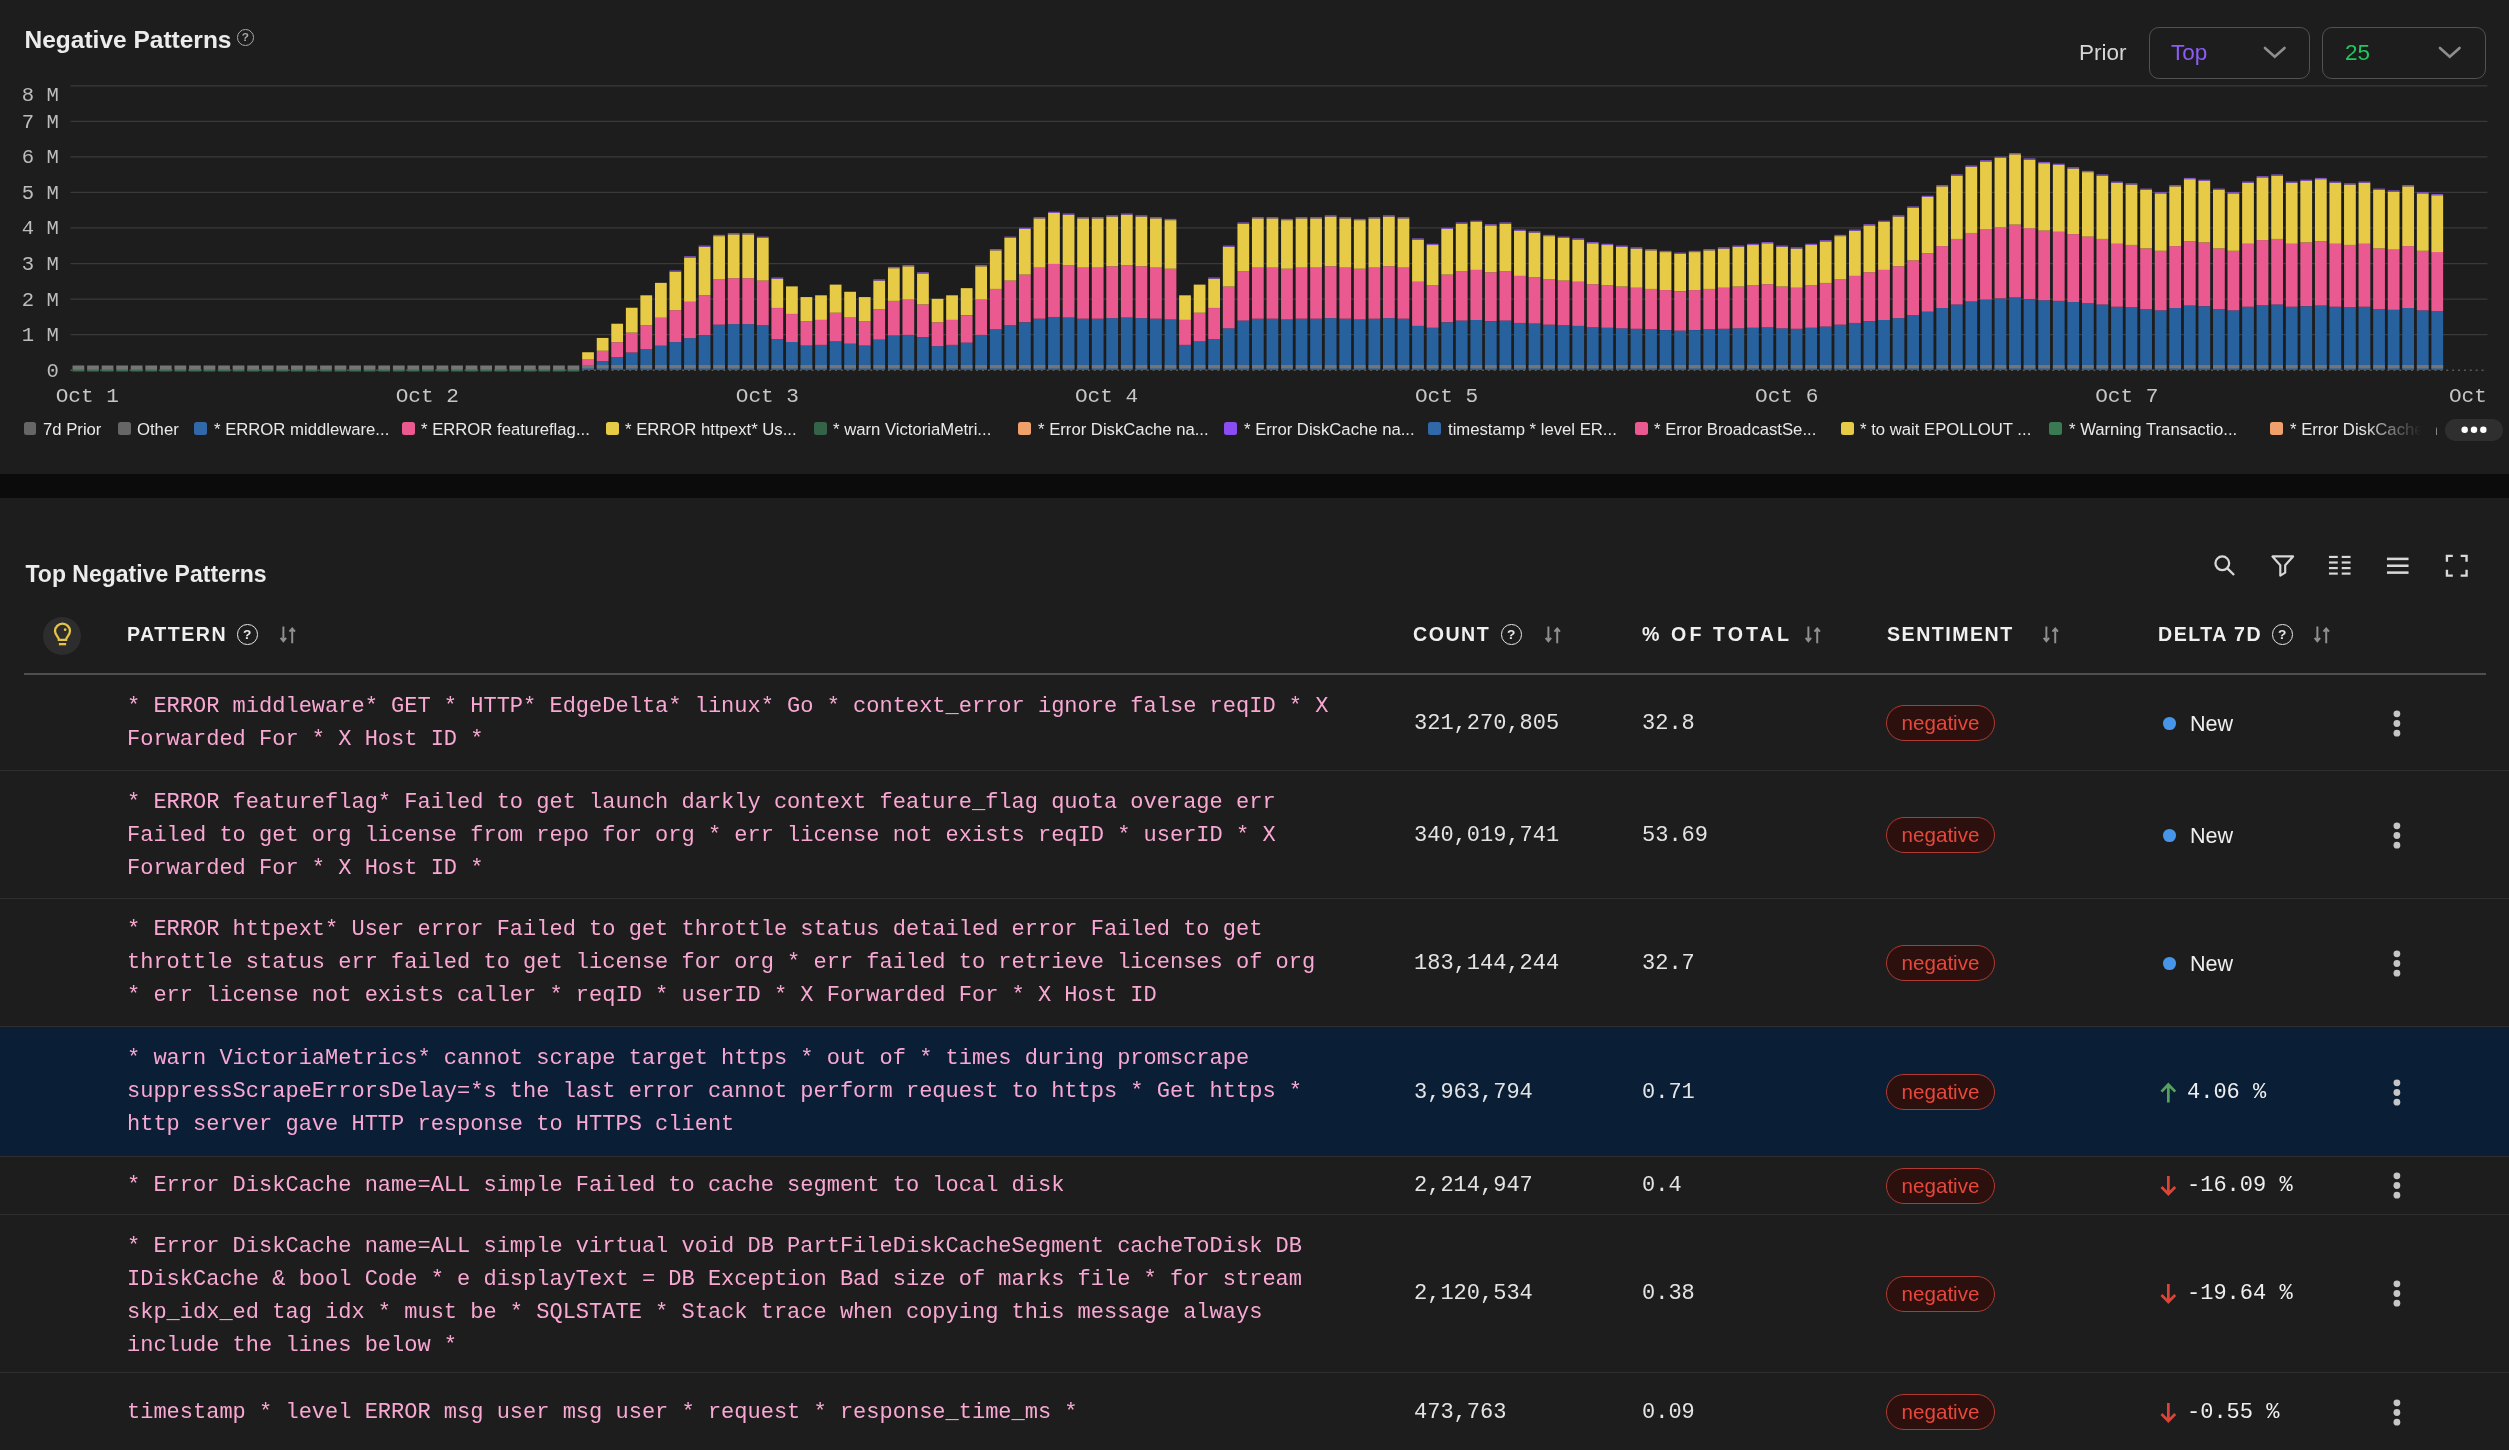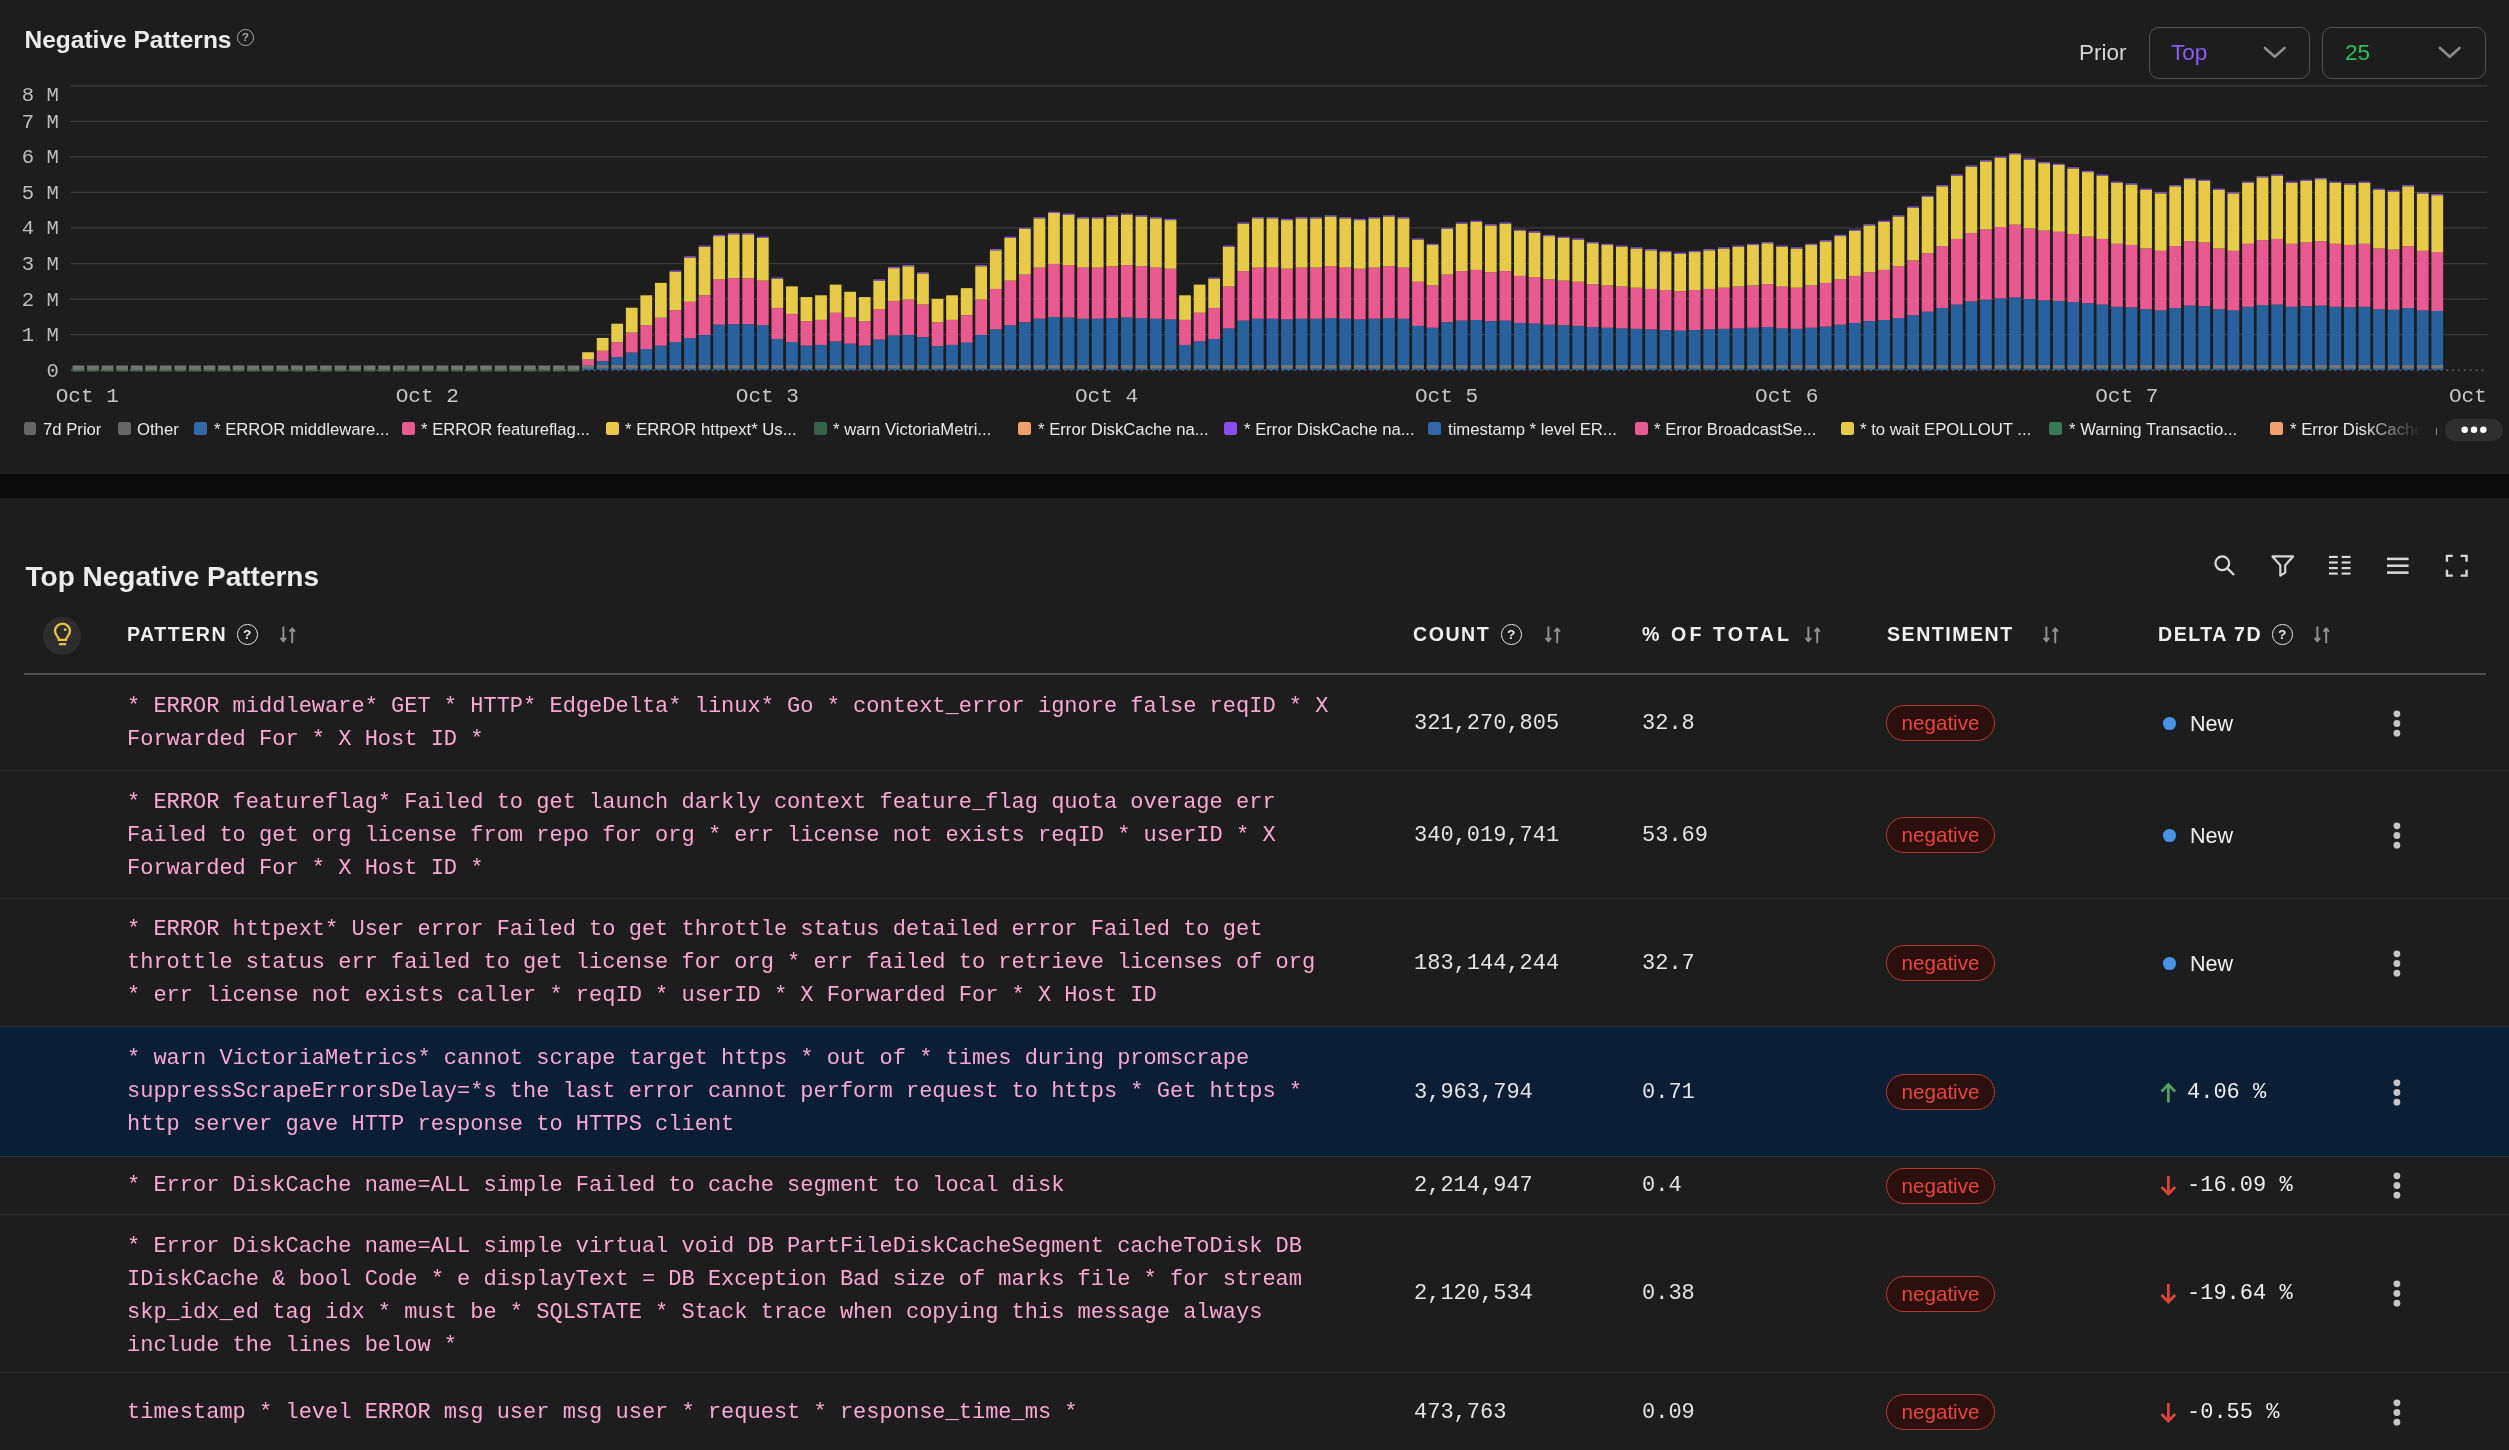--- a/index.html
+++ b/index.html
@@ -787,21 +787,21 @@
 <svg style="position:absolute;left:2445px;top:419px" width="58" height="21.6" viewBox="0 0 59 22">
     <g fill="#ffffff">
       <circle cx="20" cy="11" r="3.3"></circle>
       <circle cx="29.5" cy="11" r="3.3"></circle>
       <circle cx="39" cy="11" r="3.3"></circle>
     </g>
   </svg>
 
 <div style="position:absolute;left:0;top:474px;width:2509px;height:23.5px;background:#0b0b0b"></div>
 
-<div class="sans" style="position:absolute;left:25.5px;top:561px;font-size:28px;font-weight:bold;color:#ececec">Top Negative Patterns</div>
+<div class="sans" style="position:absolute;left:25.5px;top:561px;font-size:23px;font-weight:bold;color:#ececec">Top Negative Patterns</div>
 <div style="position:absolute;left:2212px;top:553px"><svg width="25.5" height="25.5" viewBox="0 0 26 26">
       <circle cx="10.5" cy="10.5" r="7" fill="none" stroke="#d8d8d8" stroke-width="2.3"></circle>
       <line x1="15.7" y1="15.7" x2="22.5" y2="22.5" stroke="#d8d8d8" stroke-width="2.3"></line>
     </svg></div>
 <div style="position:absolute;left:2270px;top:553px"><svg width="25.5" height="25.5" viewBox="0 0 26 26">
       <path d="M2.5 3.5 H23.5 L15.5 12.5 V20 L10.5 23 V12.5 Z" fill="none" stroke="#d8d8d8" stroke-width="2.2" stroke-linejoin="round"></path>
     </svg></div>
 <div style="position:absolute;left:2327px;top:553px"><svg width="25.5" height="25.5" viewBox="0 0 26 26">
       <g stroke="#d8d8d8" stroke-width="2.2">
         <line x1="2" y1="4" x2="11" y2="4"></line>

